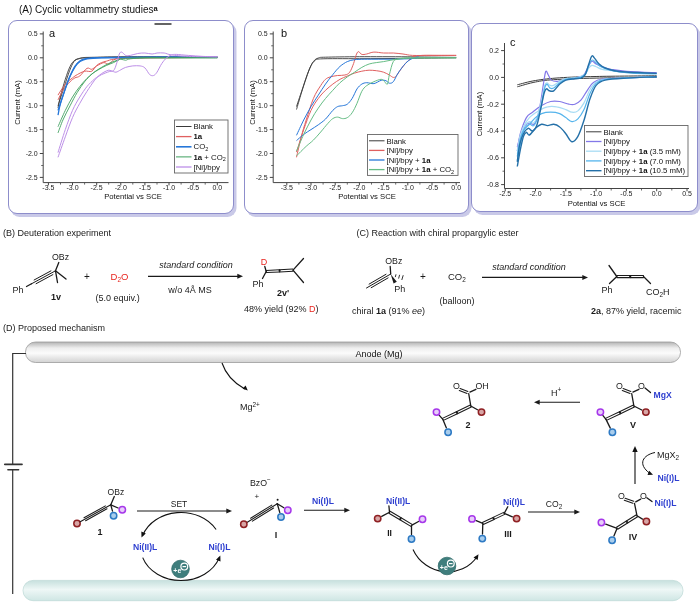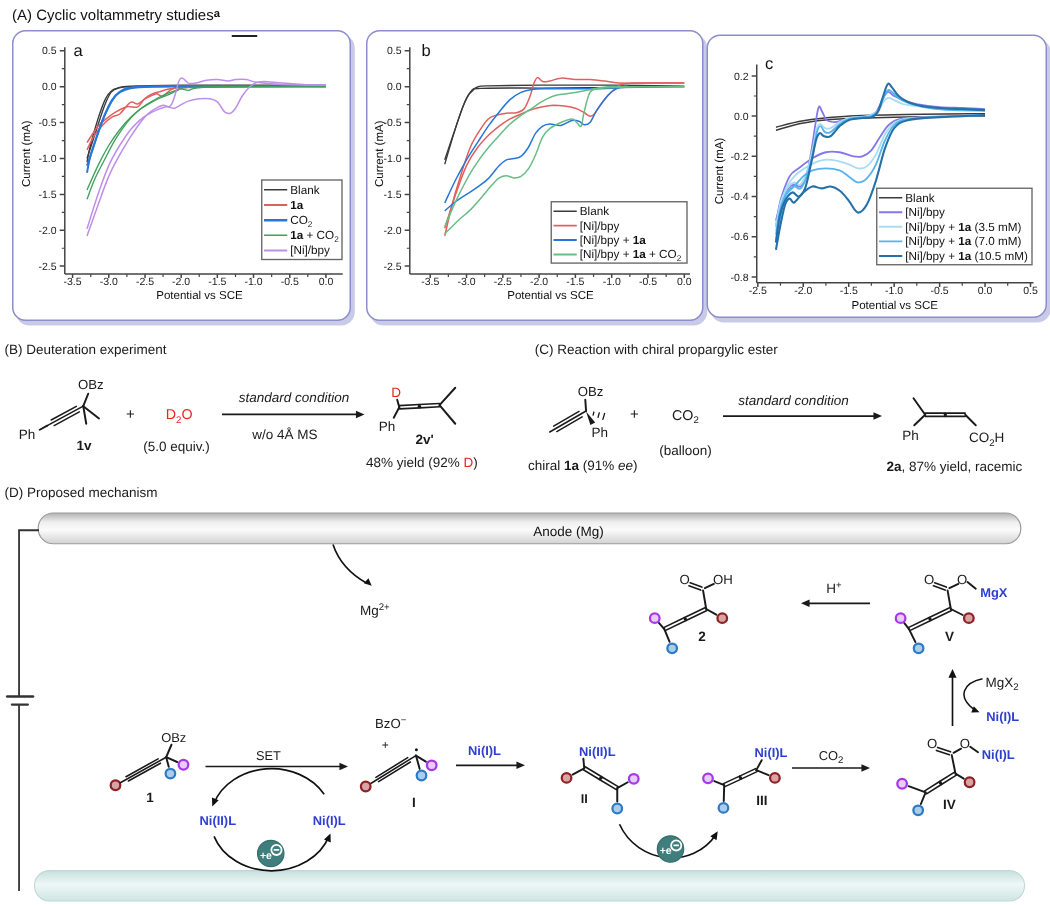--- a/index.html
+++ b/index.html
@@ -1,13 +1,13 @@
 <!DOCTYPE html>
 <html><head><meta charset="utf-8"><style>html,body{margin:0;padding:0;background:#fff;}body{width:700px;height:603px;position:relative;font-family:"Liberation Sans", sans-serif;overflow:hidden;}</style></head><body>
-<div style="position:absolute;left:8px;top:4px;font-size:10px;line-height:10px;color:#111;">(A) Cyclic voltammetry studies<span style="vertical-align:2px;font-size:7.5px;font-weight:bold;">a</span></div>
+<div style="position:absolute;left:19px;top:4px;font-size:10px;line-height:10px;color:#111;">(A) Cyclic voltammetry studies<span style="vertical-align:2px;font-size:7.5px;font-weight:bold;">a</span></div>
 <div style="position:absolute;left:8px;top:20px;width:224px;height:192px;border:1.6px solid #8d8dcb;border-radius:9px;box-shadow:2.5px 3px 0 #c9c9e8;background:#fff;">
     <svg width="224" height="192" viewBox="0 0 224 192" style="position:absolute;left:0;top:0;">
       <line x1="34.2" y1="10.5" x2="34.2" y2="161.6" stroke="#444" stroke-width="1"></line>
 <line x1="34.2" y1="161.6" x2="219.5" y2="161.6" stroke="#444" stroke-width="1"></line>
 <line x1="34.2" y1="12.9" x2="30.800000000000004" y2="12.9" stroke="#444" stroke-width="1"></line>
 <text x="28.700000000000003" y="15.269999999999998" font-family="&quot;Liberation Sans&quot;, sans-serif" font-size="7.0" text-anchor="end" font-weight="normal" fill="#222">0.5</text>
 <line x1="34.2" y1="36.8" x2="30.800000000000004" y2="36.8" stroke="#444" stroke-width="1"></line>
 <text x="28.700000000000003" y="39.199999999999996" font-family="&quot;Liberation Sans&quot;, sans-serif" font-size="7.0" text-anchor="end" font-weight="normal" fill="#222">0.0</text>
 <line x1="34.2" y1="60.7" x2="30.800000000000004" y2="60.7" stroke="#444" stroke-width="1"></line>
 <text x="28.700000000000003" y="63.129999999999995" font-family="&quot;Liberation Sans&quot;, sans-serif" font-size="7.0" text-anchor="end" font-weight="normal" fill="#222">-0.5</text>

